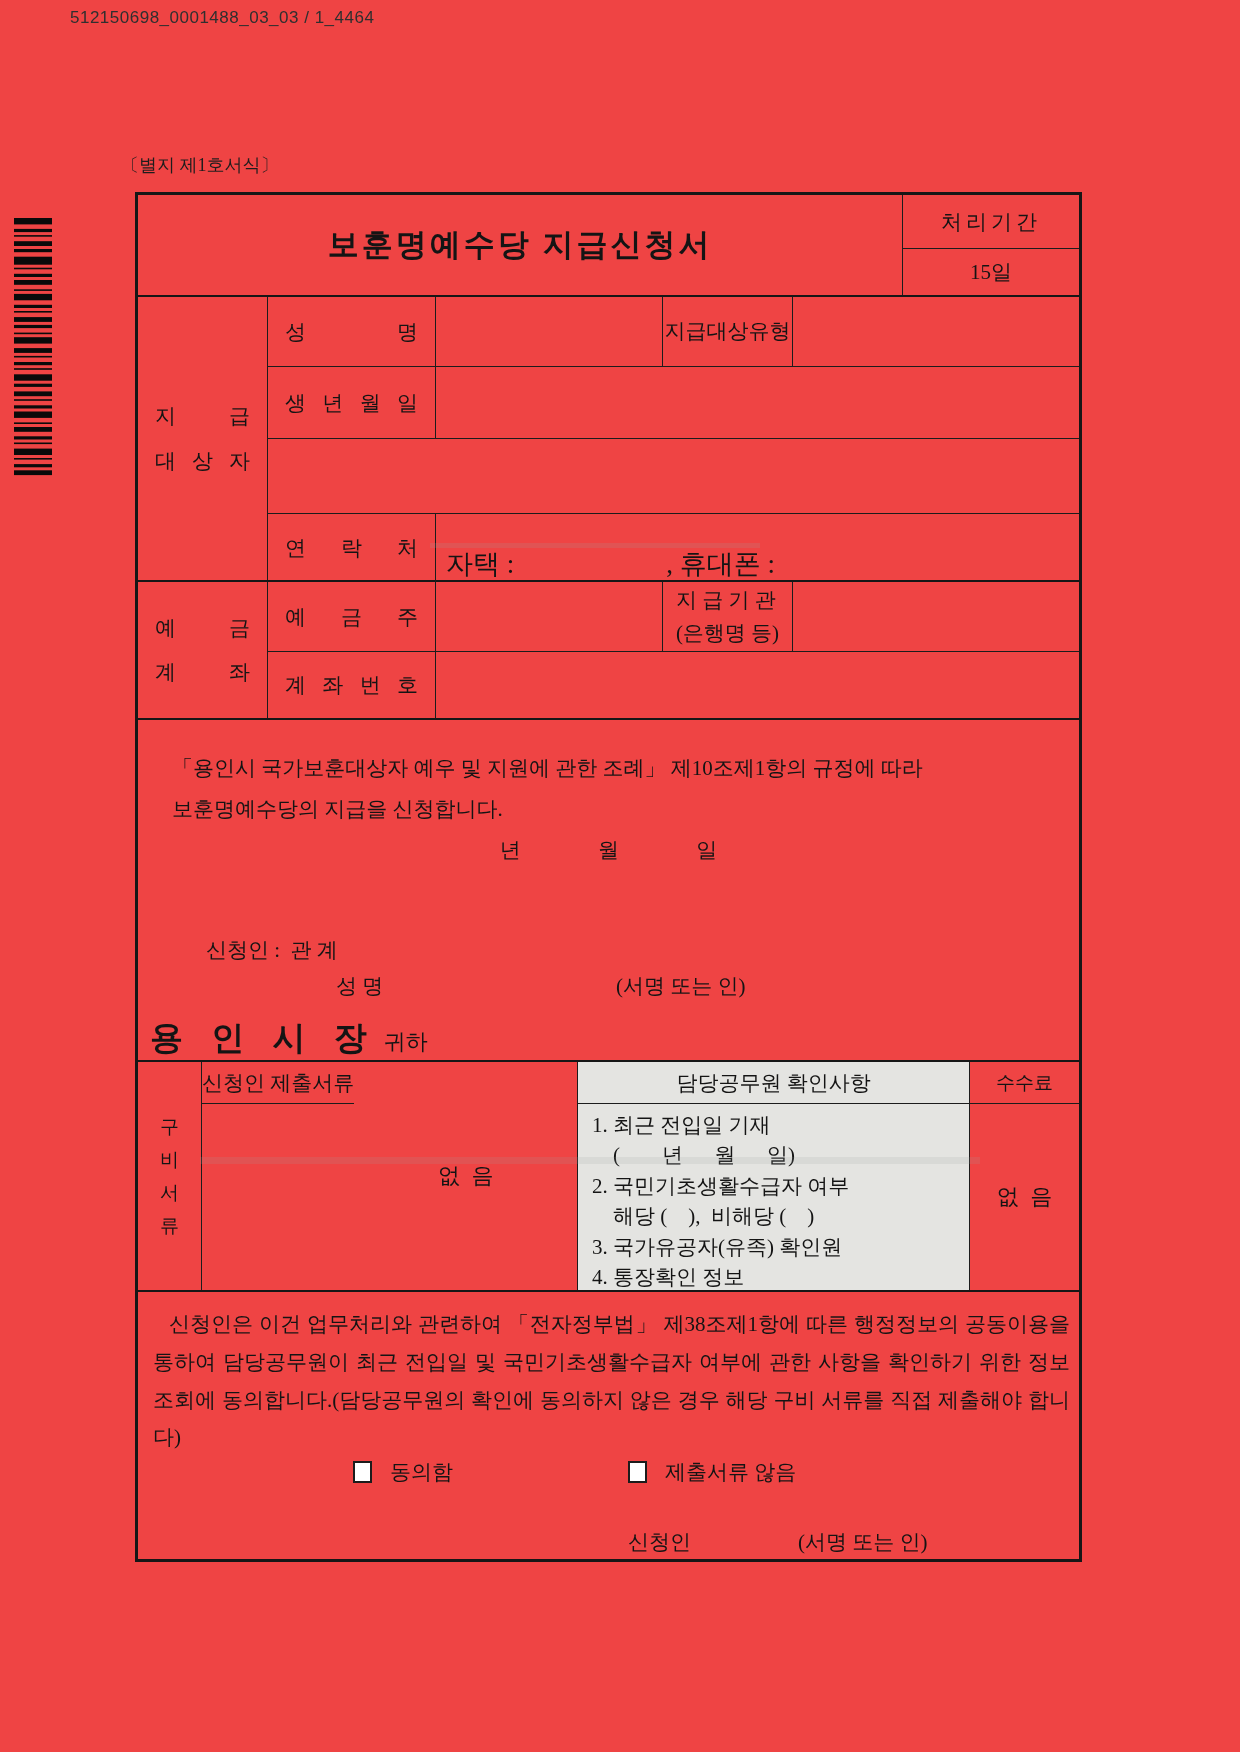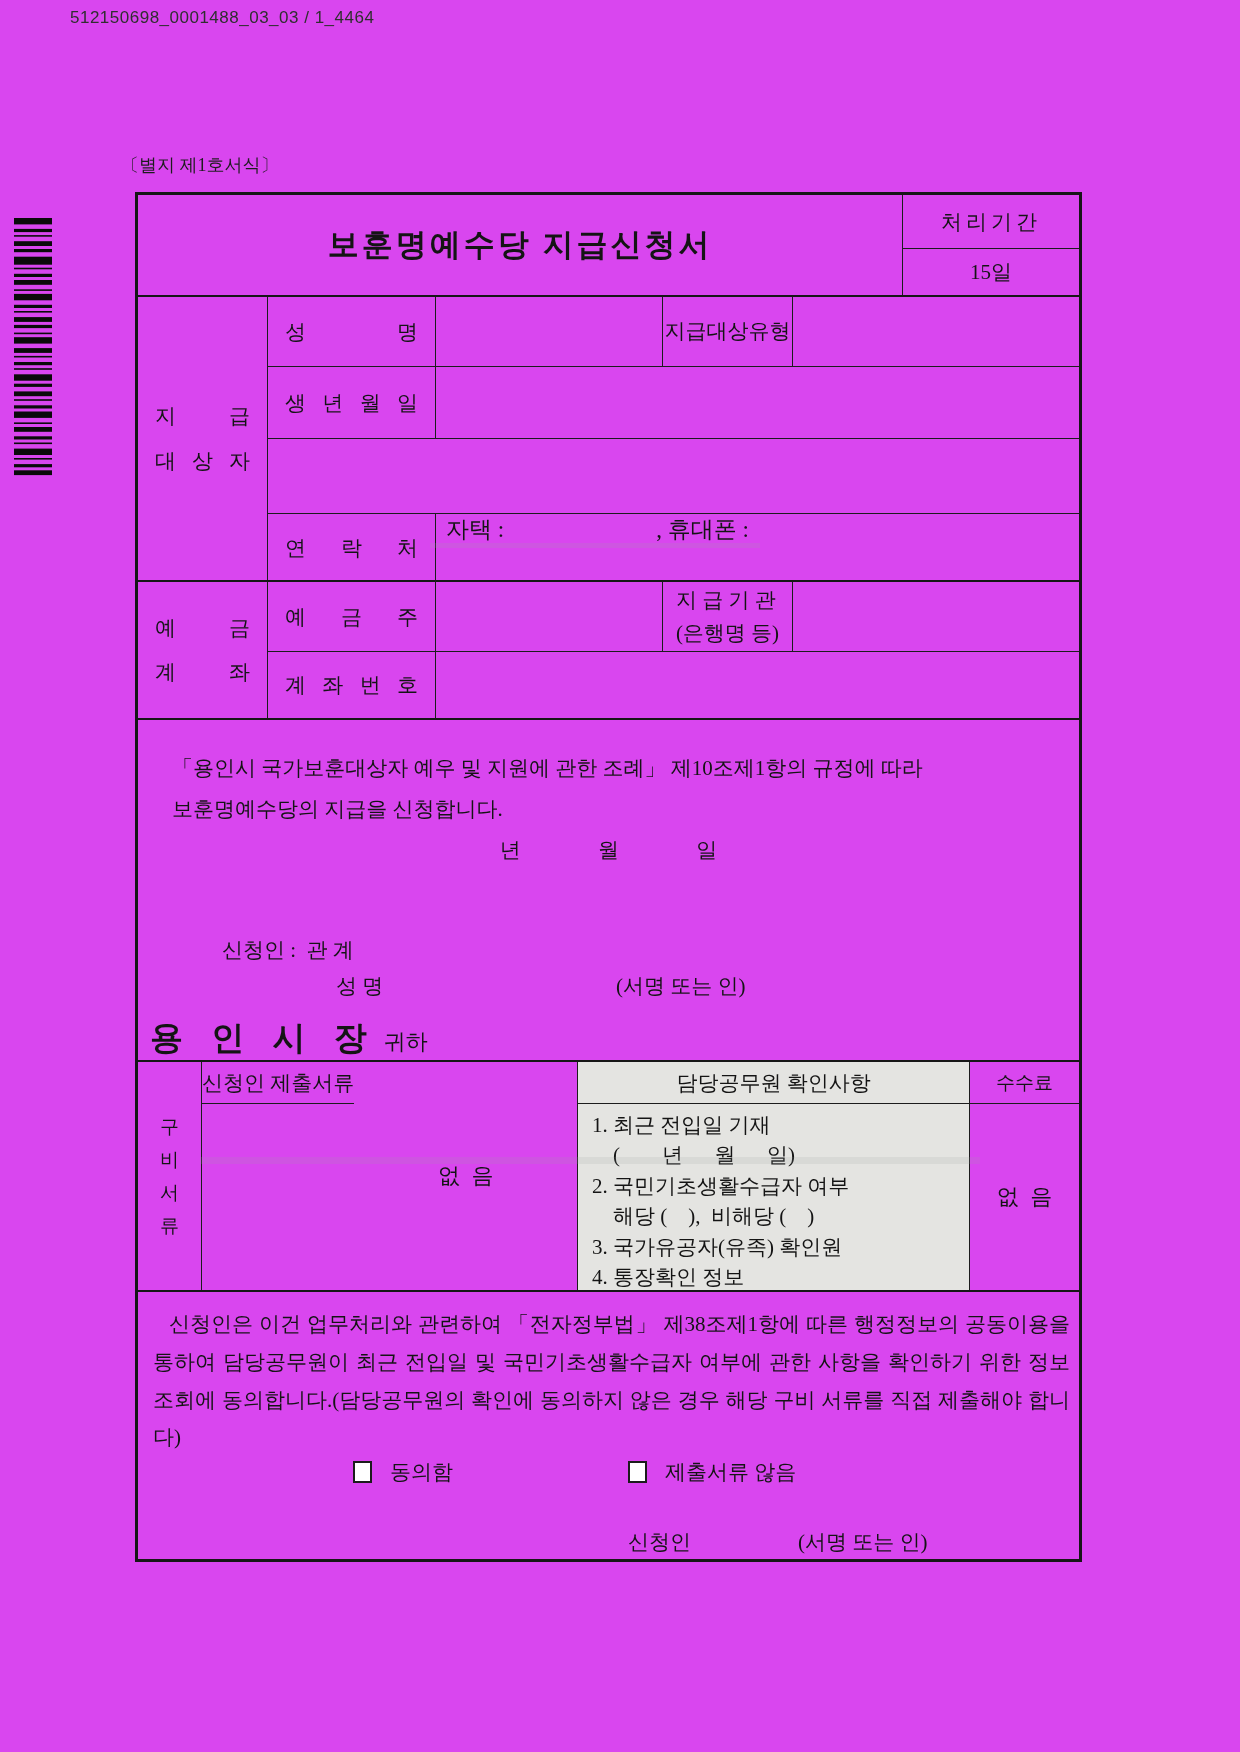--- a/index.html
+++ b/index.html
@@ -1,19 +1,19 @@
 <!DOCTYPE html>
 <html><head>
 <meta charset="utf-8">
 <style>
   * { margin:0; padding:0; box-sizing:border-box; }
   html,body { background:#e9e9e9; }
   .page {
     position:relative; width:1240px; height:1752px;
-    background:#d946ef; overflow:hidden;
+    background:#ef4444; overflow:hidden;
     font-family:"Liberation Serif", serif; color:#141414;
   }
   .doc-id {
     position:absolute; left:70px; top:8px;
     font-family:"Liberation Sans", sans-serif;
     font-size:17px; color:#2f2f2f; letter-spacing:.5px;
   }
   .barcode { position:absolute; left:14px; top:218px; width:40px; height:264px; }
   .form-ref { position:absolute; left:121px; top:153px; font-size:18px; color:#1d1d1d; }
 
@@ -51,28 +51,28 @@
   .secC { height:138px; flex:none; }
   .rows-col { flex:1; display:flex; flex-direction:column; }
   .r70 { height:70px; flex:none; }
   .r72 { height:72px; flex:none; }
   .r75 { height:75px; flex:none; }
   .r68 { height:68px; flex:none; }
   .rfill { flex:1; }
   .val-sm { width:227px; }
   .mid-label { width:130px; font-size:21px; white-space:pre-line; line-height:1.55; }
   .val-end { flex:1; }
-  .contact-val { flex:1; display:flex; align-items:flex-start; font-size:23px; padding-left:10px; }
+  .contact-val { flex:1; display:flex; align-items:flex-end; font-size:27px; padding-left:10px; }
   .contact-mobile { margin-left:152px; }
 
   
   .secD { height:342px; flex:none; position:relative; font-size:21px; }
   .statement { position:absolute; left:34px; top:28px; width:885px; line-height:1.95; white-space:pre-line; }
   .date-line { position:absolute; left:0; top:116px; width:100%; text-align:center; word-spacing:72px; }
-  .app-line1 { position:absolute; left:84px; top:216px; white-space:pre; }
+  .app-line1 { position:absolute; left:68px; top:216px; white-space:pre; }
   .app-line2 { position:absolute; left:198px; top:252px; white-space:pre; }
   .sign-note1 { position:absolute; left:478px; top:252px; }
   .addressee-line { position:absolute; left:12px; top:296px; }
   .addressee { font-size:33px; font-weight:bold; word-spacing:10px; letter-spacing:5px; }
   .addressee-suffix { font-size:22px; margin-left:12px; }
 
   
   .secE { height:230px; flex:none; }
   .doc-group { width:64px; font-size:19px; line-height:1.75; text-align:center; white-space:pre-line; }
   .colhead { height:42px; font-size:21px; flex:none; }

